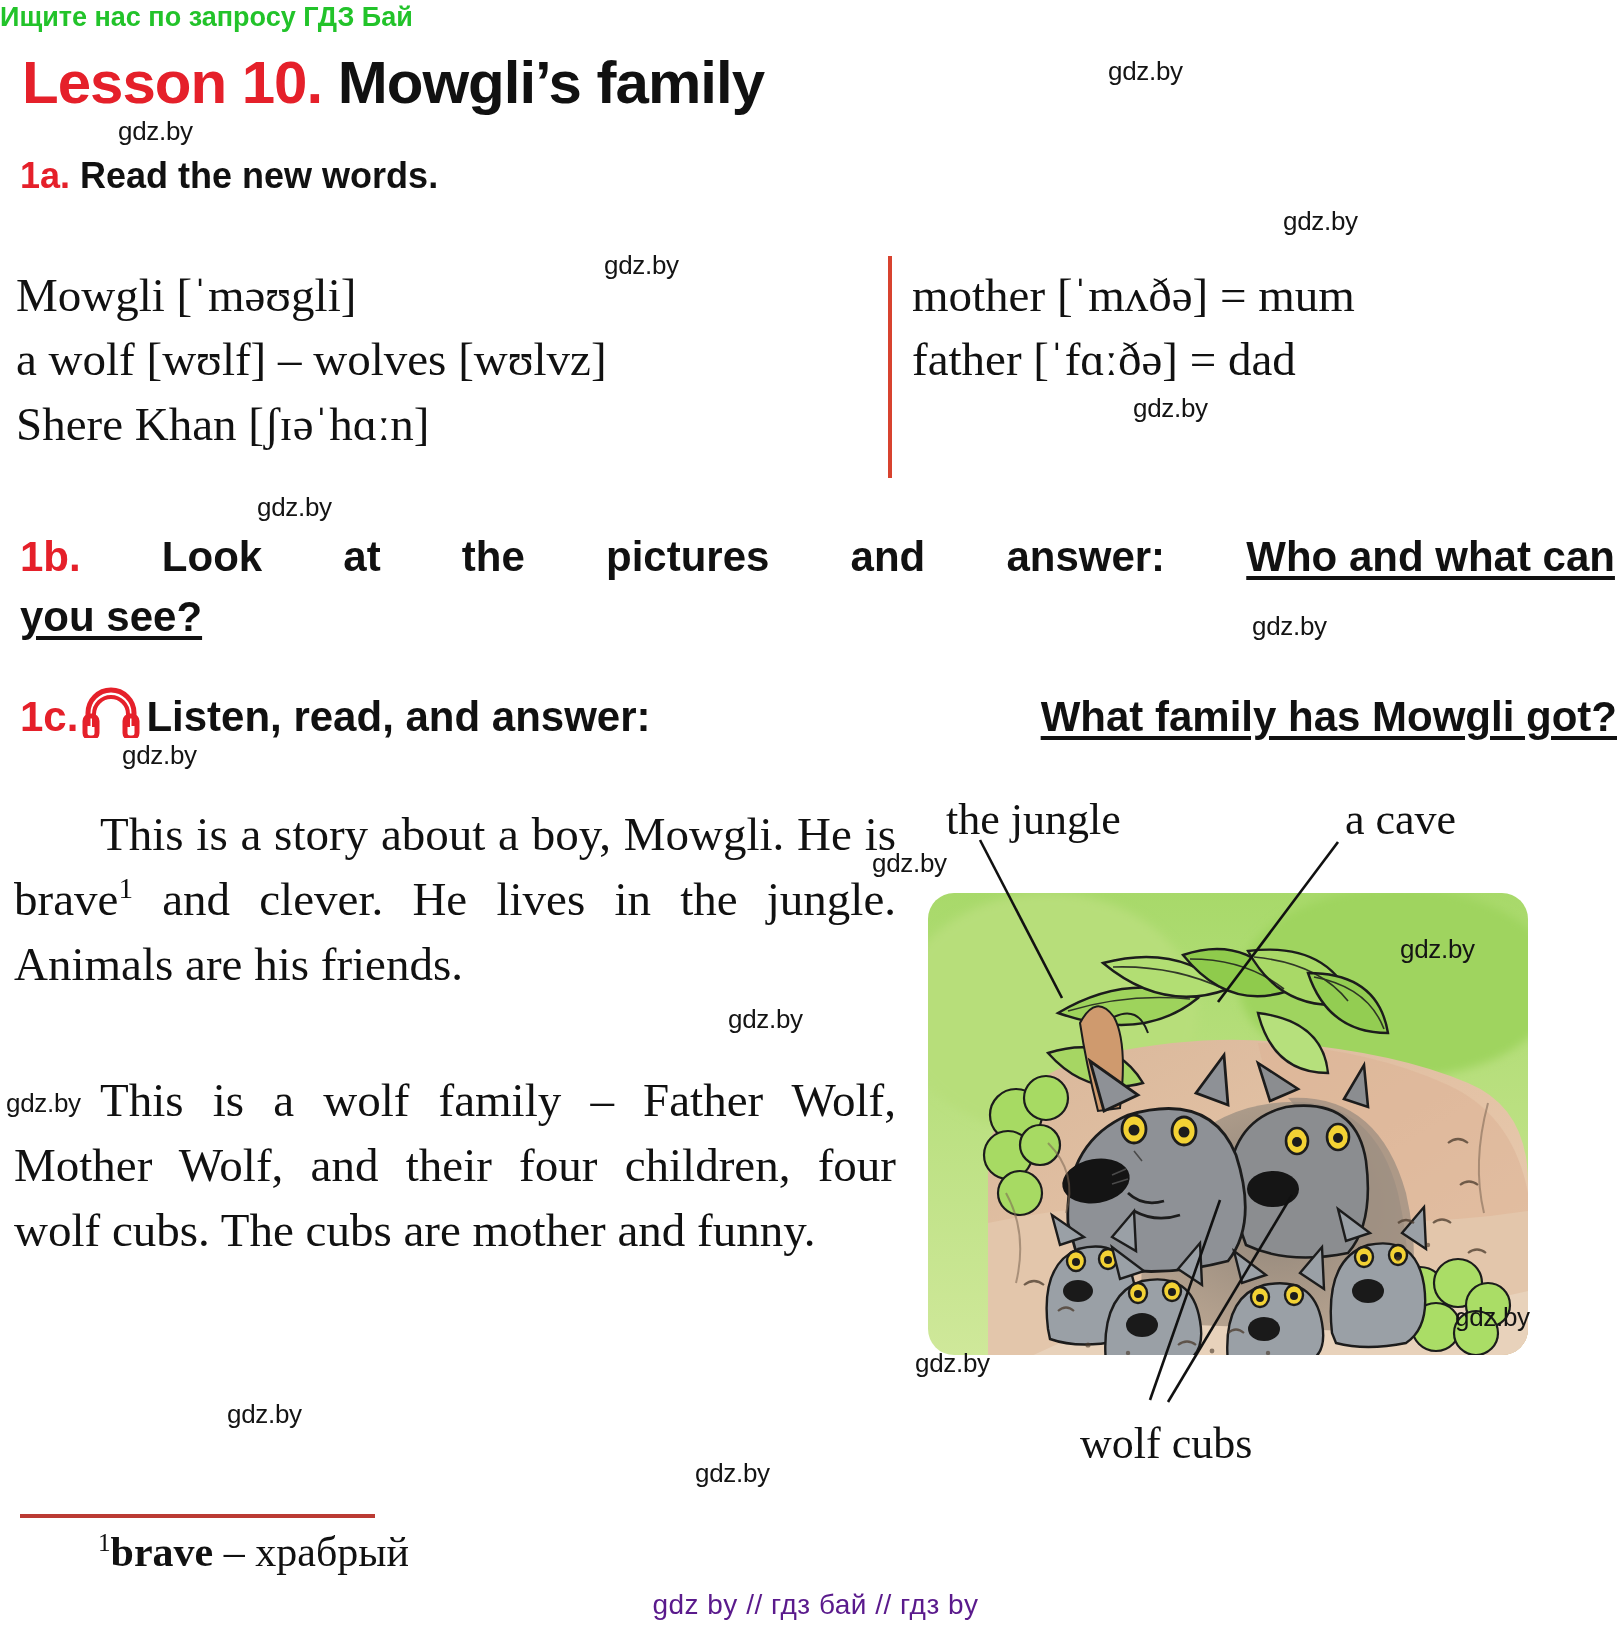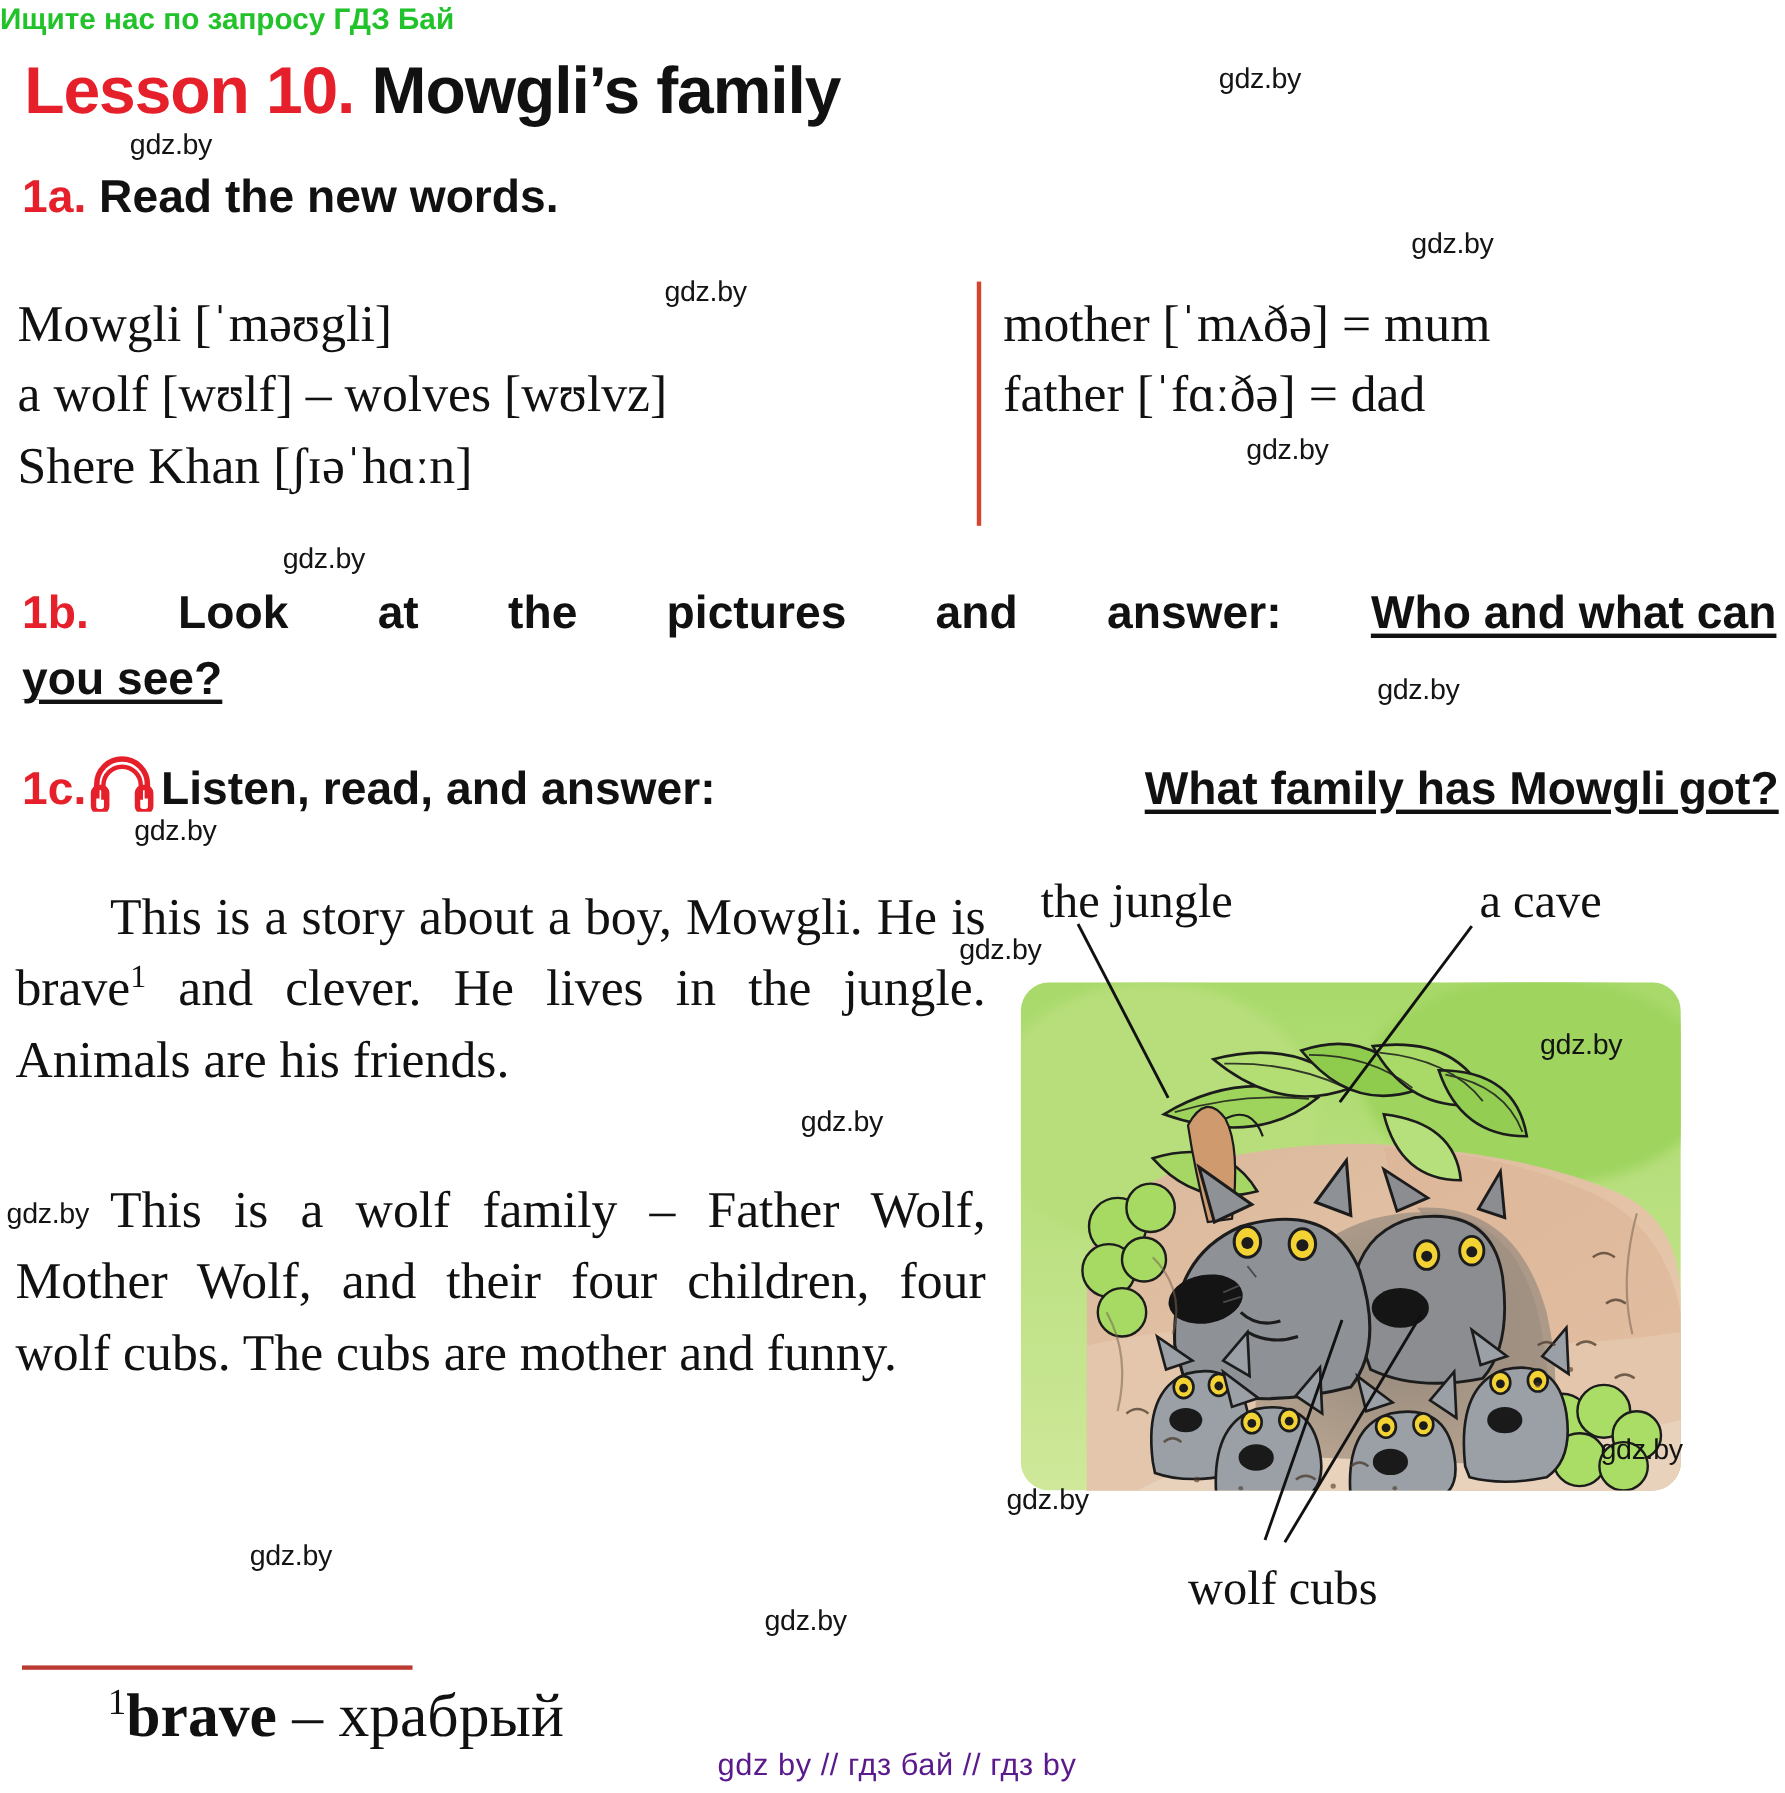--- a/index.html
+++ b/index.html
@@ -64,21 +64,21 @@
     font-weight: bold;
     color: #111111;
     z-index: 20;
   }
   .task .tag { color: #e5202a; }
   .u { text-decoration: underline; text-underline-offset: 5px; text-decoration-thickness: 4px; }
 
   #task-1a {
     left: 20px;
     top: 155px;
-    font-size: 42px;
+    font-size: 36px;
     white-space: nowrap;
   }
   #task-1b {
     left: 20px;
     top: 527px;
     width: 1595px;
     font-size: 42px;
     line-height: 1.44;
     text-align: justify;
   }
@@ -149,21 +149,21 @@
     top: 1514px;
     width: 355px;
     height: 4px;
     background: #bb3a33;
     z-index: 20;
   }
   .footnote {
     position: absolute;
     left: 98px;
     top: 1528px;
-    font-size: 56px;
+    font-size: 42px;
     white-space: nowrap;
     z-index: 20;
   }
   .footnote sup { font-size: 0.6em; vertical-align: super; }
   .footnote b { font-weight: bold; }
 
   
   .bottom-line {
     position: absolute;
     left: 4px;

